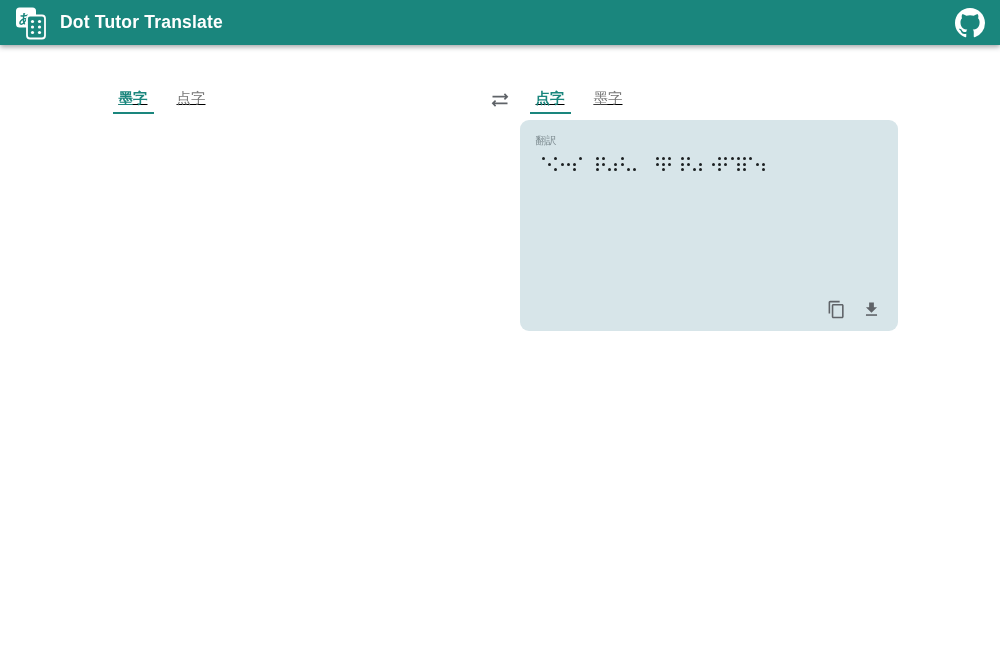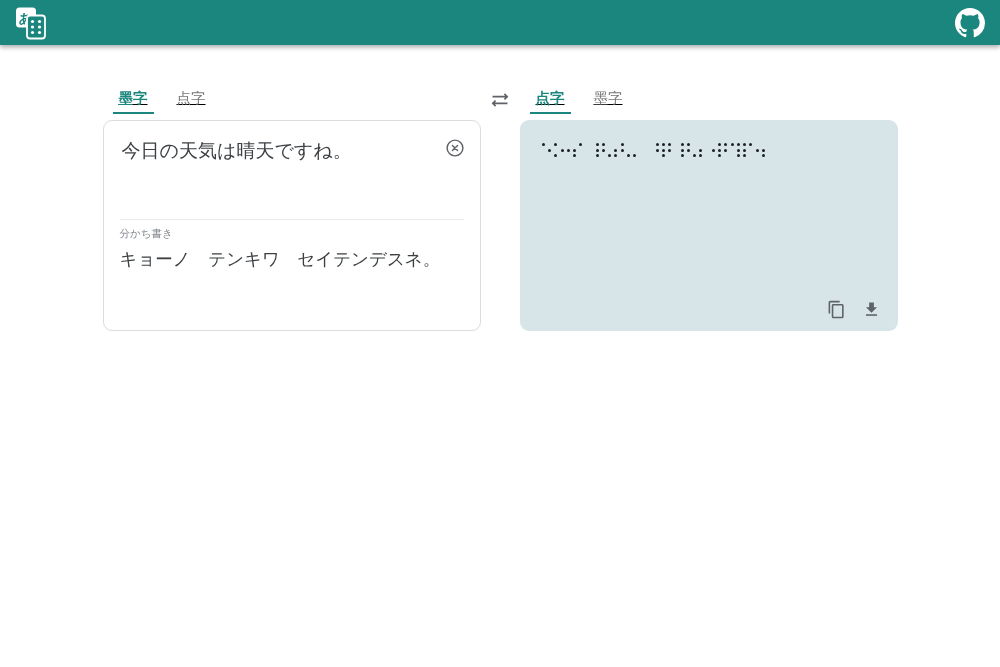--- a/index.html
+++ b/index.html
@@ -117,20 +117,21 @@
     <rect x="12" y="9.5" width="18" height="23" rx="3" fill="var(--accent, #1a867d)" stroke="#ffffff" stroke-width="1.8"></rect>
     <g fill="#ffffff">
       <circle cx="17.5" cy="15.5" r="1.6"></circle>
         <circle cx="24.5" cy="15.5" r="1.6"></circle>
       <circle cx="17.5" cy="21" r="1.6"></circle>
         <circle cx="24.5" cy="21" r="1.6"></circle>
       <circle cx="17.5" cy="26.5" r="1.6"></circle>
         <circle cx="24.5" cy="26.5" r="1.6"></circle>
     </g>
   </svg>
+  <div class="app-title">Dot Tutor Translate</div>
   <div class="header-spacer"></div>
   <button class="github-link" aria-label="GitHub">
     <svg width="30" height="30" viewBox="0 0 16 16" fill="currentColor">
       <path d="M8 0C3.58 0 0 3.58 0 8c0 3.54 2.29 6.53 5.47 7.59.4.07.55-.17.55-.38 0-.19-.01-.82-.01-1.49-2.01.37-2.53-.49-2.69-.94-.09-.23-.48-.94-.82-1.13-.28-.15-.68-.52-.01-.53.63-.01 1.08.58 1.23.82.72 1.21 1.87.87 2.33.66.07-.52.28-.87.51-1.07-1.78-.2-3.64-.89-3.64-3.95 0-.87.31-1.59.82-2.15-.08-.2-.36-1.02.08-2.12 0 0 .67-.21 2.2.82.64-.18 1.32-.27 2-.27s1.36.09 2 .27c1.53-1.04 2.2-.82 2.2-.82.44 1.1.16 1.92.08 2.12.51.56.82 1.27.82 2.15 0 3.07-1.87 3.75-3.65 3.95.29.25.54.73.54 1.48 0 1.07-.01 1.93-.01 2.2 0 .21.15.46.55.38A8.01 8.01 0 0 0 16 8c0-4.42-3.58-8-8-8z"></path>
     </svg>
   </button>
 </header>
 
 <main>
   <div class="translate-grid">
@@ -147,35 +148,23 @@
           <path d="M7.41 13.41 6 12l-4 4 4 4 1.41-1.41L5.83 17H21v-2H5.83l1.58-1.59z"></path>
         </svg>
       </button>
     </div>
 
     <div class="tabs" style="grid-column:3; grid-row:1;">
       <button class="tab active">点字</button>
       <button class="tab">墨字</button>
     </div>
 
-    <section class="card source" style="grid-column:1; grid-row:2;">
-      <textarea class="source-input" spellcheck="false" style="">今日の天気は晴天ですね。</textarea>
-      <button class="clear-btn" aria-label="clear">
-        <svg width="22" height="22" viewBox="0 0 24 24" fill="none" stroke="currentColor" stroke-width="1.6">
-          <circle cx="12" cy="12" r="8.6"></circle>
-          <path d="M9.2 9.2 L14.8 14.8 M14.8 9.2 L9.2 14.8" stroke-linecap="round"></path>
-        </svg>
-      </button>
-      <div class="wakachi-section">
-        <div class="mini-label">分かち書き</div>
-        <div class="wakachi-text">キョーノ　テンキワ　セイテンデスネ。</div>
-      </div>
-    </section>
 
     <section class="card output" style="grid-column:3; grid-row:2;">
+      <div class="mini-label">翻訳</div>
       <div class="braille-line">
           <span class="br-cell">
             <span class="br-dot"></span>
             <span class="br-dot on"></span>
             <span class="br-dot"></span>
             <span class="br-dot"></span>
             <span class="br-dot"></span>
             <span class="br-dot"></span>
           </span>
           <span class="br-cell">

